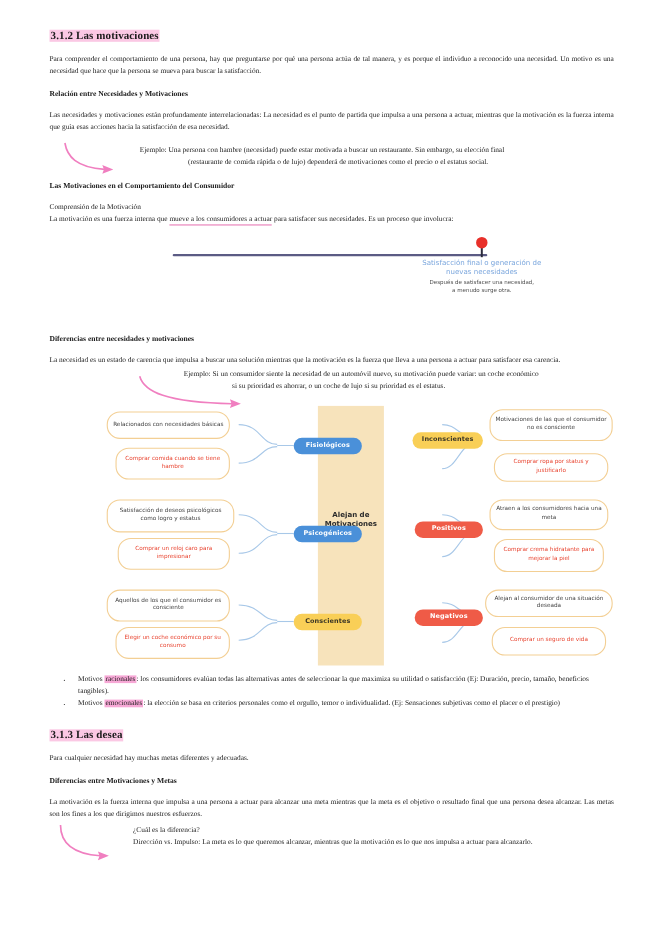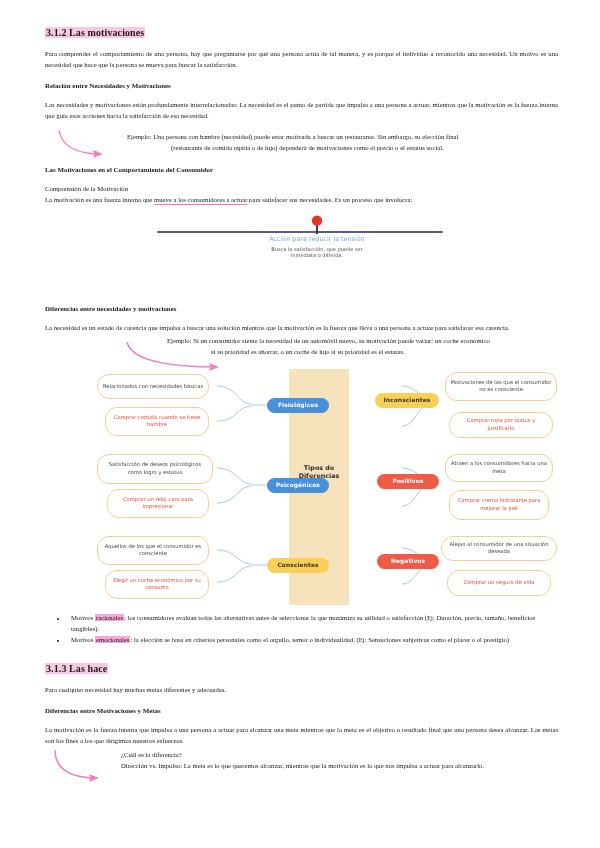--- a/index.html
+++ b/index.html
@@ -200,52 +200,52 @@
   <h3 class="sub-head">Las Motivaciones en el Comportamiento del Consumidor</h3>
 
   <div class="plain-line">Comprensión de la Motivación</div>
   <div class="plain-line"><span>La motivación es una fuerza interna que </span><span class="u-pink">mueve a los consumidores a actuar</span><span> para satisfacer sus necesidades. Es un proceso que involucra:</span></div>
 
   
   <div class="timeline">
     <div class="tl-line"></div>
 
 
-    <div class="tl-node n2">
+
+    <div class="tl-node n3">
       <div class="pin">
         <svg width="14" height="19" viewBox="0 0 14 19">
           <rect x="6.1" y="7" width="1.8" height="12" fill="#2b2b3d"></rect>
           <circle cx="7" cy="5.6" r="5.2" fill="#e8302a"></circle>
         </svg>
       </div>
-      <div class="tl-title">Acción para reducir la tensión</div>
-      <div class="tl-desc">Busca la satisfacción, que puede ser inmediata o diferida.</div>
+      <div class="tl-title">Satisfacción final o generación de nuevas necesidades</div>
+      <div class="tl-desc">Después de satisfacer una necesidad, a menudo surge otra.</div>
     </div>
-
   </div>
 
   <h3 class="sub-head" style="margin-top:14px;">Diferencias entre necesidades y motivaciones</h3>
 
   <p class="body" style="margin-bottom:2px;">La necesidad es un estado de carencia que impulsa a buscar una solución mientras que la motivación es la fuerza que lleva a una persona a actuar para satisfacer esa carencia.</p>
 
   <div class="example-wrap" style="margin-bottom:4px;">
     <svg class="arrow-svg" width="120" height="34" viewBox="0 0 120 34" style="left:78px; top:4px;">
       <path d="M4 2 C8 16, 28 26, 88 27" stroke="#f07fc0" stroke-width="1.5" fill="none"></path>
       <path name="head" d="M96 27 L86 23 L87.5 27 L86 31 Z" fill="#f07fc0"></path>
     </svg>
     <div class="example-text" style="margin-left:122px;">
       <span>Ejemplo: Si un consumidor siente la necesidad de un automóvil nuevo, su motivación puede variar: un coche económico</span>
       <span class="ind">si su prioridad es ahorrar, o un coche de lujo si su prioridad es el estatus.</span>
     </div>
   </div>
 
   
   <div class="mindmap">
     <div class="mm-center-band"></div>
-    <div class="mm-center-label">Tipos de Diferencias</div>
+    <div class="mm-center-label">Alejan de Motivaciones</div>
 
     <svg class="mm-svg" width="460" height="245" viewBox="0 0 460 245">
 
       <path d="M120 22 C140 22, 140 40, 155 40" stroke="#a8c8e8" stroke-width="1" fill="none"></path>
       <path d="M120 57 C140 57, 140 42, 155 42" stroke="#a8c8e8" stroke-width="1" fill="none"></path>
       <path d="M155 41 L170 41" stroke="#a8c8e8" stroke-width="1" fill="none"></path>
 
       <path d="M120 104 C140 104, 140 120, 155 120" stroke="#a8c8e8" stroke-width="1" fill="none"></path>
       <path d="M120 139 C140 139, 140 122, 155 122" stroke="#a8c8e8" stroke-width="1" fill="none"></path>
       <path d="M155 121 L170 121" stroke="#a8c8e8" stroke-width="1" fill="none"></path>
@@ -292,21 +292,21 @@
     <div class="leaf ex" style="left:350px; top:206px; width:104px; height:26px;">Comprar un seguro de vida</div>
   </div>
 
   
   <ul class="bullets">
     <li><span>Motivos </span><span class="hl-magenta">racionales</span><span>: los consumidores evalúan todas las alternativas antes de seleccionar la que maximiza su utilidad o satisfacción (Ej: Duración, precio, tamaño, beneficios tangibles).</span></li>
     <li><span>Motivos </span><span class="hl-magenta">emocionales</span><span>: la elección se basa en criterios personales como el orgullo, temor o individualidad. (Ej: Sensaciones subjetivas como el placer o el prestigio)</span></li>
   </ul>
 
   
-  <h2 class="section-head" style="margin-top:6px;"><span class="hl-pink">3.1.3 Las hace</span></h2>
+  <h2 class="section-head" style="margin-top:6px;"><span class="hl-pink">3.1.3 Las desea</span></h2>
 
   <p class="body">Para cualquier necesidad hay muchas metas diferentes y adecuadas.</p>
 
   <h3 class="sub-head">Diferencias entre Motivaciones y Metas</h3>
 
   <p class="body" style="margin-bottom:3px;">La motivación es la fuerza interna que impulsa a una persona a actuar para alcanzar una meta mientras que la meta es el objetivo o resultado final que una persona desea alcanzar. Las metas son los fines a los que dirigimos nuestros esfuerzos.</p>
 
   <div class="q-wrap">
     <svg class="arrow-svg" width="70" height="40" viewBox="0 0 70 40" style="left:6px; top:-2px;">
       <path d="M4 2 C4 16, 12 28, 40 30" stroke="#f07fc0" stroke-width="1.5" fill="none"></path>

